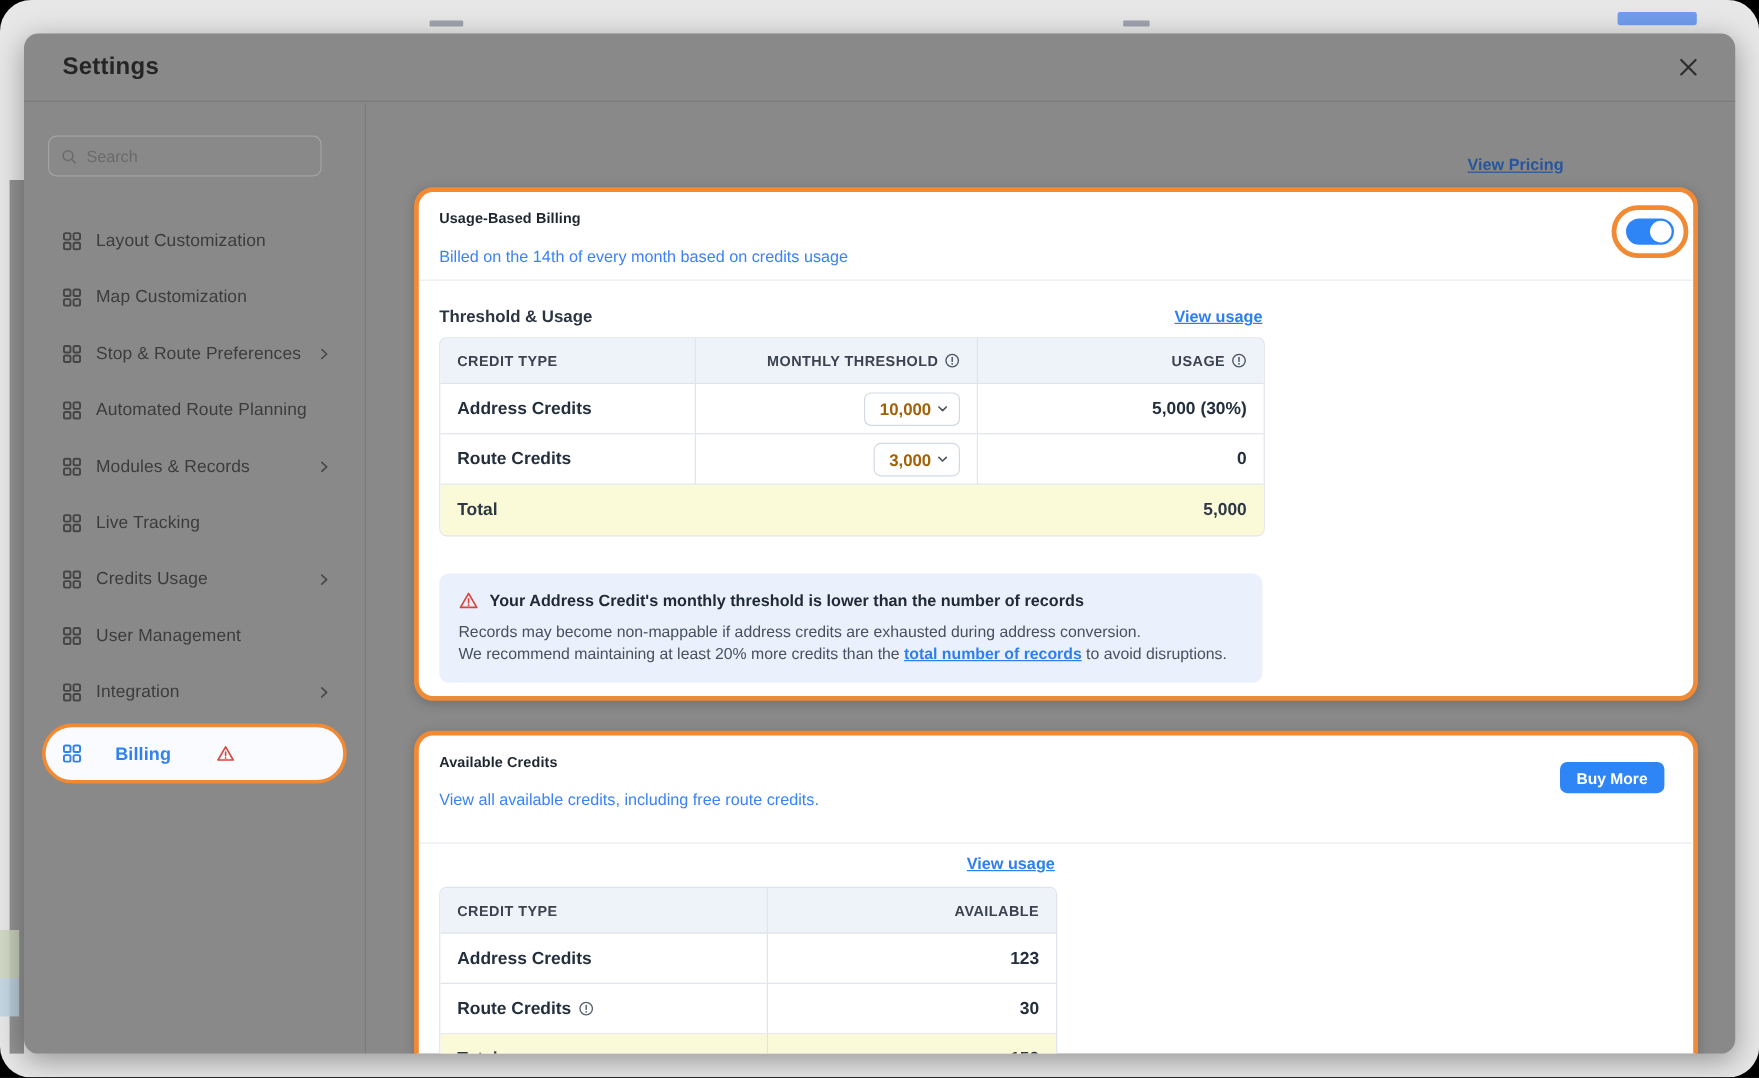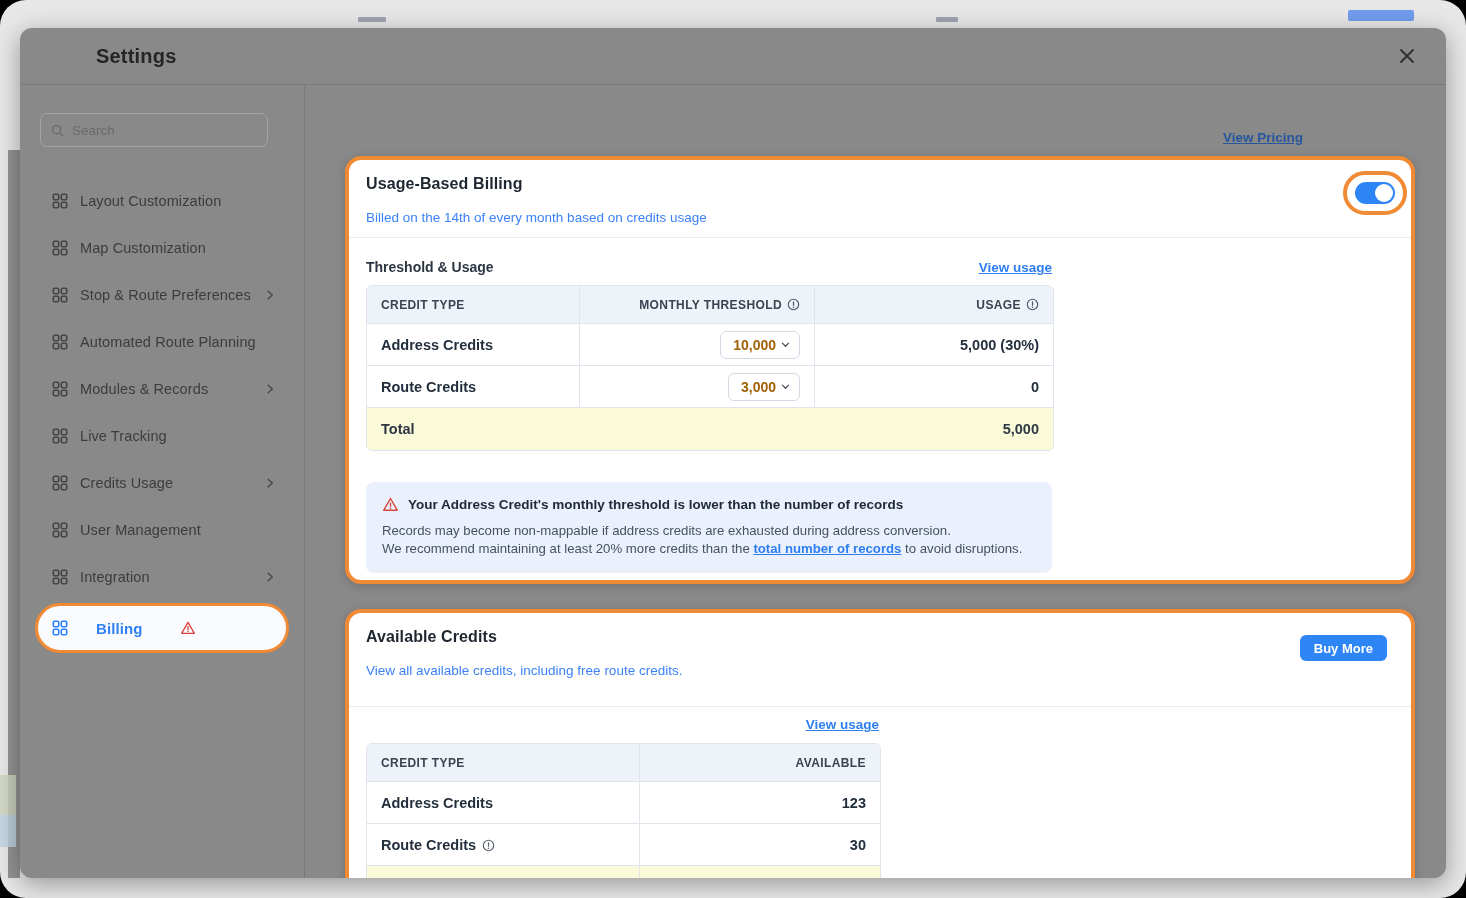--- a/index.html
+++ b/index.html
@@ -16,21 +16,21 @@
   .frag-map1 { left:0; top:775px; width:16px; height:40px; background:#ccd5bd; opacity:.85; }
   .frag-map2 { left:0; top:815px; width:16px; height:32px; background:#bed3e2; opacity:.85; }
 
   
   .modal { position:absolute; left:20px; top:28px; width:1426px; height:850px;
            background:#898989; border-radius:12px; overflow:hidden;
            box-shadow:0 6px 24px rgba(0,0,0,.35); }
   .modal-header { position:absolute; left:0; top:0; width:100%; height:57px;
                   border-bottom:1px solid #7a7a7a; display:flex; align-items:center;
                   padding:0 30px 0 32px; }
-  .modal-title { font-size:20px; font-weight:700; color:#252525; letter-spacing:.2px;margin-left:44px; }
+  .modal-title { font-size:20px; font-weight:700; color:#252525; letter-spacing:.2px; }
   .close-btn { margin-left:auto; background:none; border:none; cursor:pointer; color:#2d2d2d; display:flex; }
 
   
   .sidebar { position:absolute; left:0; top:58px; width:285px; height:792px;
              border-right:1px solid #7a7a7a; padding:27px 20px 0 20px; }
   .search-box { display:flex; align-items:center; gap:8px; width:228px; height:18px;
                 border:1px solid #a3a3a3; border-radius:7px; padding:16px 10px; color:#6a6a6a; }
   .search-box input { border:none; outline:none; background:transparent; font-size:13.5px;
                       color:#565656; width:100%; font-family:"Liberation Sans",sans-serif; }
   .search-box input::placeholder { color:#6a6a6a; }
@@ -50,21 +50,21 @@
   .content { position:absolute; left:286px; top:66px; width:1024px; height:792px; }
   .view-pricing { position:absolute; top:36px; right:27px; font-size:13.5px; font-weight:600;
                   color:#25569e; text-decoration:underline; cursor:pointer; }
 
   .card { position:absolute; left:39px; width:1070px; background:#fff;
           border:4px solid #f18a34; border-radius:16px; box-shadow:0 2px 10px rgba(0,0,0,.18); }
   .card-usage { top:62px; height:428px; }
   .card-avail { top:515px; height:289px; }
 
   .card-head { position:relative; padding:15px 18px 12px 17px; border-bottom:1px solid #e9ebf0; }
-  .card-title { font-size:16px; font-weight:700; color:#1e2630; letter-spacing:.1px; }
+  .card-title { font-size:12px; font-weight:700; color:#1e2630; letter-spacing:.1px; }
   .card-sub { margin-top:17px; font-size:13.5px; color:#3b82f6; }
 
   .toggle-ring { position:absolute; top:11px; right:4px; border:4px solid #f18a34;
                  border-radius:999px; padding:7px 8px; }
   .toggle { position:relative; width:40px; height:22px; border-radius:11px; background:#2e86f6; cursor:pointer; }
   .toggle .knob { position:absolute; top:2px; right:2px; width:18px; height:18px; border-radius:50%; background:#fff; }
 
   .card-body { padding:0 17px; }
   .section-row { width:686px; margin-top:21px; display:flex; align-items:baseline; justify-content:space-between; }
   .section-title { font-size:14px; font-weight:700; color:#2c3542; }

